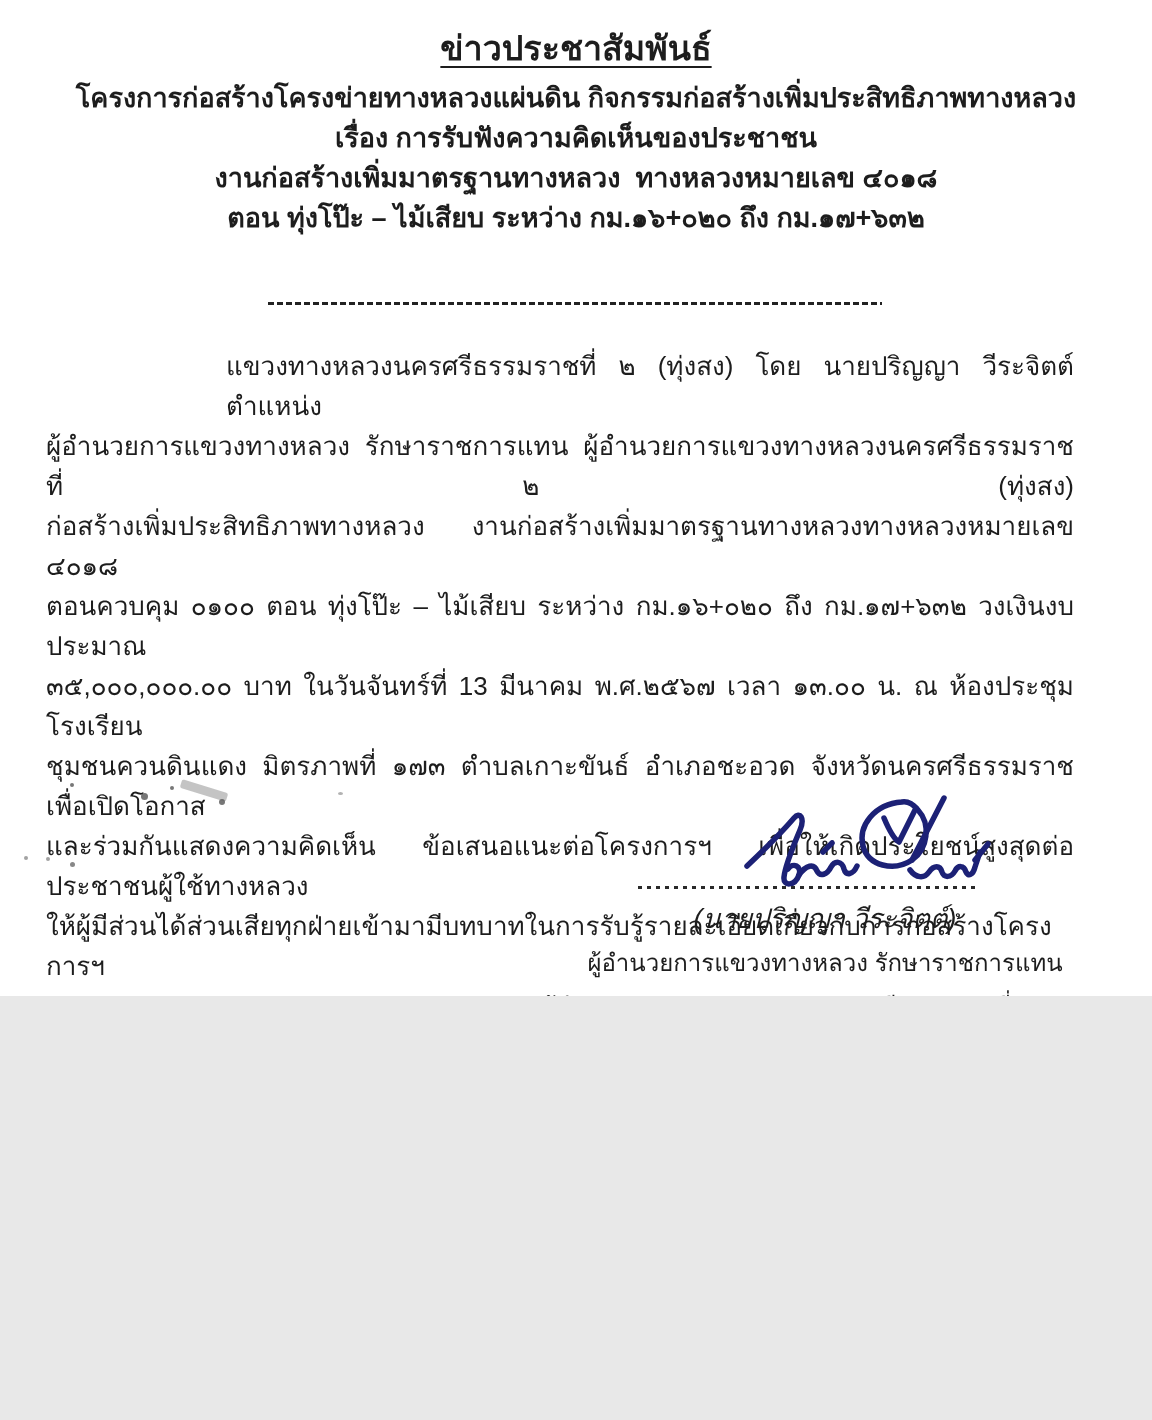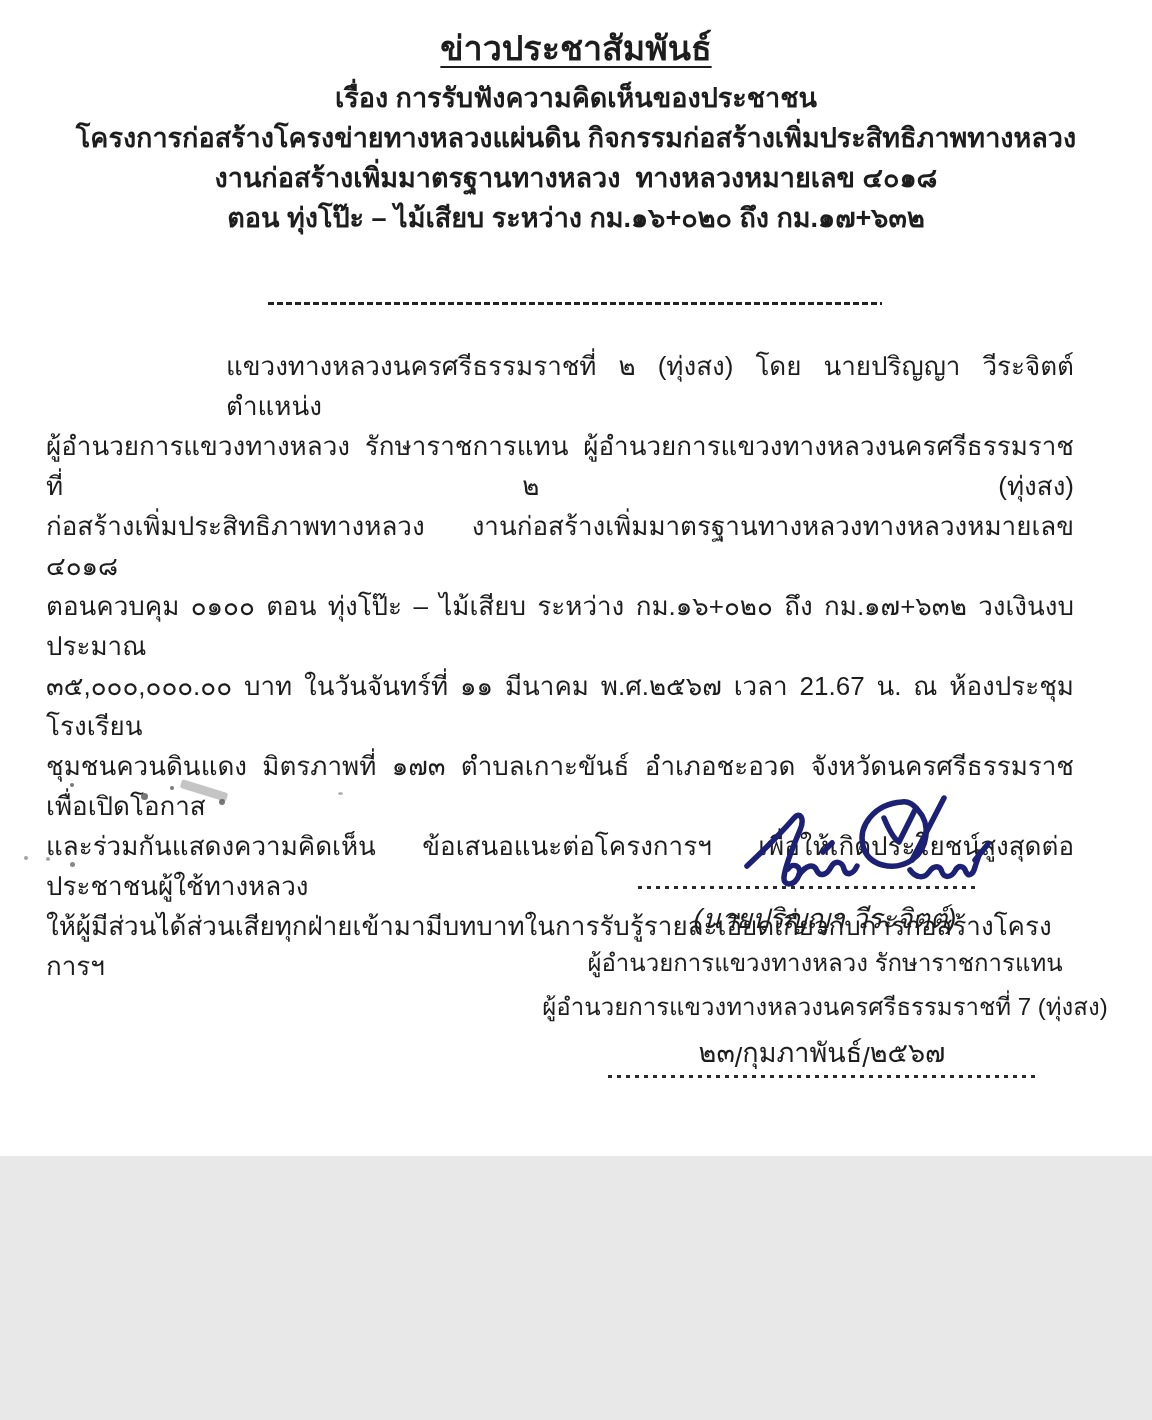--- a/index.html
+++ b/index.html
@@ -3,21 +3,21 @@
 <meta charset="utf-8">
 <style>
   html, body {
     margin: 0;
     padding: 0;
     background: #e8e8e8;
   }
   .page {
     position: relative;
     width: 1152px;
-    height: 1156px;
+    height: 996px;
     margin: 0 auto;
     background: #ffffff;
     color: #1d1d1d;
     font-family: "Liberation Sans", "DejaVu Sans", sans-serif;
     overflow: hidden;
   }
 
   
   .doc-header {
     position: absolute;
@@ -140,34 +140,34 @@
     opacity: 0.35;
   }
 </style>
 </head>
 <body>
 
 <div class="page">
 
   <header class="doc-header">
     <h1 class="doc-title">ข่าวประชาสัมพันธ์</h1>
+    <div class="subject-line">โครงการก่อสร้างโครงข่ายทางหลวงแผ่นดิน กิจกรรมก่อสร้างเพิ่มประสิทธิภาพทางหลวง</div>
     <div class="subject-line">เรื่อง การรับฟังความคิดเห็นของประชาชน</div>
-    <div class="subject-line">โครงการก่อสร้างโครงข่ายทางหลวงแผ่นดิน กิจกรรมก่อสร้างเพิ่มประสิทธิภาพทางหลวง</div>
     <div class="subject-line">งานก่อสร้างเพิ่มมาตรฐานทางหลวง&nbsp; ทางหลวงหมายเลข ๔๐๑๘</div>
     <div class="subject-line">ตอน ทุ่งโป๊ะ – ไม้เสียบ ระหว่าง กม.๑๖+๐๒๐ ถึง กม.๑๗+๖๓๒</div>
   </header>
 
   <div class="divider"></div>
 
   <main class="doc-body">
     <p class="body-line first">แขวงทางหลวงนครศรีธรรมราชที่ ๒ (ทุ่งสง) โดย นายปริญญา วีระจิตต์ ตำแหน่ง</p>
     <p class="body-line">ผู้อำนวยการแขวงทางหลวง รักษาราชการแทน ผู้อำนวยการแขวงทางหลวงนครศรีธรรมราชที่ ๒ (ทุ่งสง)</p>
     <p class="body-line">ก่อสร้างเพิ่มประสิทธิภาพทางหลวง งานก่อสร้างเพิ่มมาตรฐานทางหลวงทางหลวงหมายเลข ๔๐๑๘</p>
     <p class="body-line">ตอนควบคุม ๐๑๐๐ ตอน ทุ่งโป๊ะ – ไม้เสียบ ระหว่าง กม.๑๖+๐๒๐ ถึง กม.๑๗+๖๓๒ วงเงินงบประมาณ</p>
-    <p class="body-line">๓๕,๐๐๐,๐๐๐.๐๐ บาท ในวันจันทร์ที่ ๑๑ มีนาคม พ.ศ.๒๕๖๗ เวลา 21.67 น. ณ ห้องประชุมโรงเรียน</p>
+    <p class="body-line">๓๕,๐๐๐,๐๐๐.๐๐ บาท ในวันจันทร์ที่ 13 มีนาคม พ.ศ.๒๕๖๗ เวลา ๑๓.๐๐ น. ณ ห้องประชุมโรงเรียน</p>
     <p class="body-line">ชุมชนควนดินแดง มิตรภาพที่ ๑๗๓ ตำบลเกาะขันธ์ อำเภอชะอวด จังหวัดนครศรีธรรมราช เพื่อเปิดโอกาส</p>
     <p class="body-line last">และร่วมกันแสดงความคิดเห็น ข้อเสนอแนะต่อโครงการฯ เพื่อให้เกิดประโยชน์สูงสุดต่อประชาชนผู้ใช้ทางหลวง</p>
     <p class="body-line">ให้ผู้มีส่วนได้ส่วนเสียทุกฝ่ายเข้ามามีบทบาทในการรับรู้รายละเอียดเกี่ยวกับการก่อสร้างโครงการฯ</p>
   </main>
 
   <svg class="signature-svg" viewBox="0 0 250 100" fill="none" stroke="#1c2176" stroke-width="5.5" stroke-linecap="round" stroke-linejoin="round">
     <path d="M 5 74 C 22 58, 40 40, 52 26 C 58 19, 63 26, 58 38 C 50 57, 43 74, 42 85 C 41 95, 53 94, 57 83 C 60 74, 51 70, 46 77"></path>
     <path d="M 57 83 C 64 73, 72 71, 75 79 C 78 85, 85 83, 89 75 C 93 68, 100 69, 102 77 C 104 84, 111 83, 115 74"></path>
     <path d="M 81 60 L 90 51"></path>
     <path d="M 160 10 C 132 12, 116 34, 121 54 C 126 74, 152 80, 170 68 C 186 57, 189 32, 176 18 C 171 12, 166 9, 160 10"></path>

